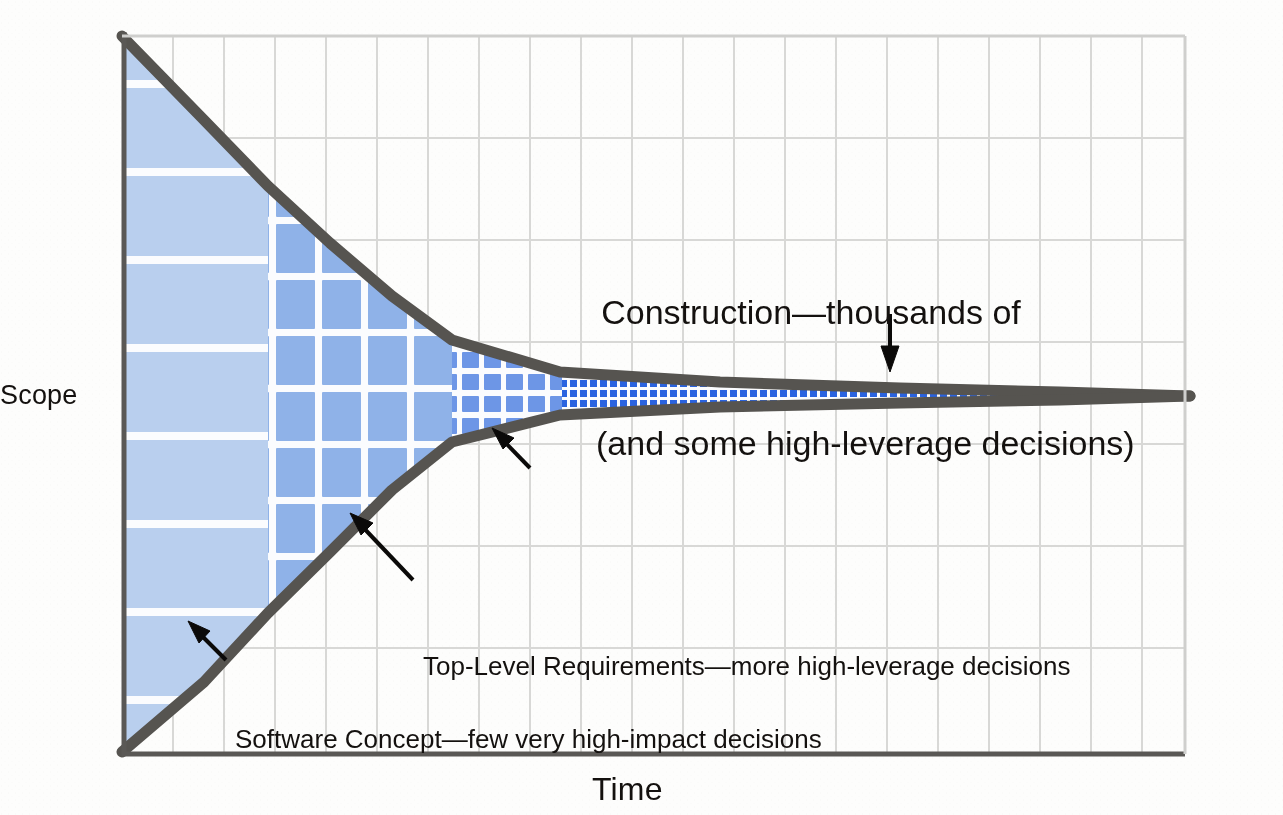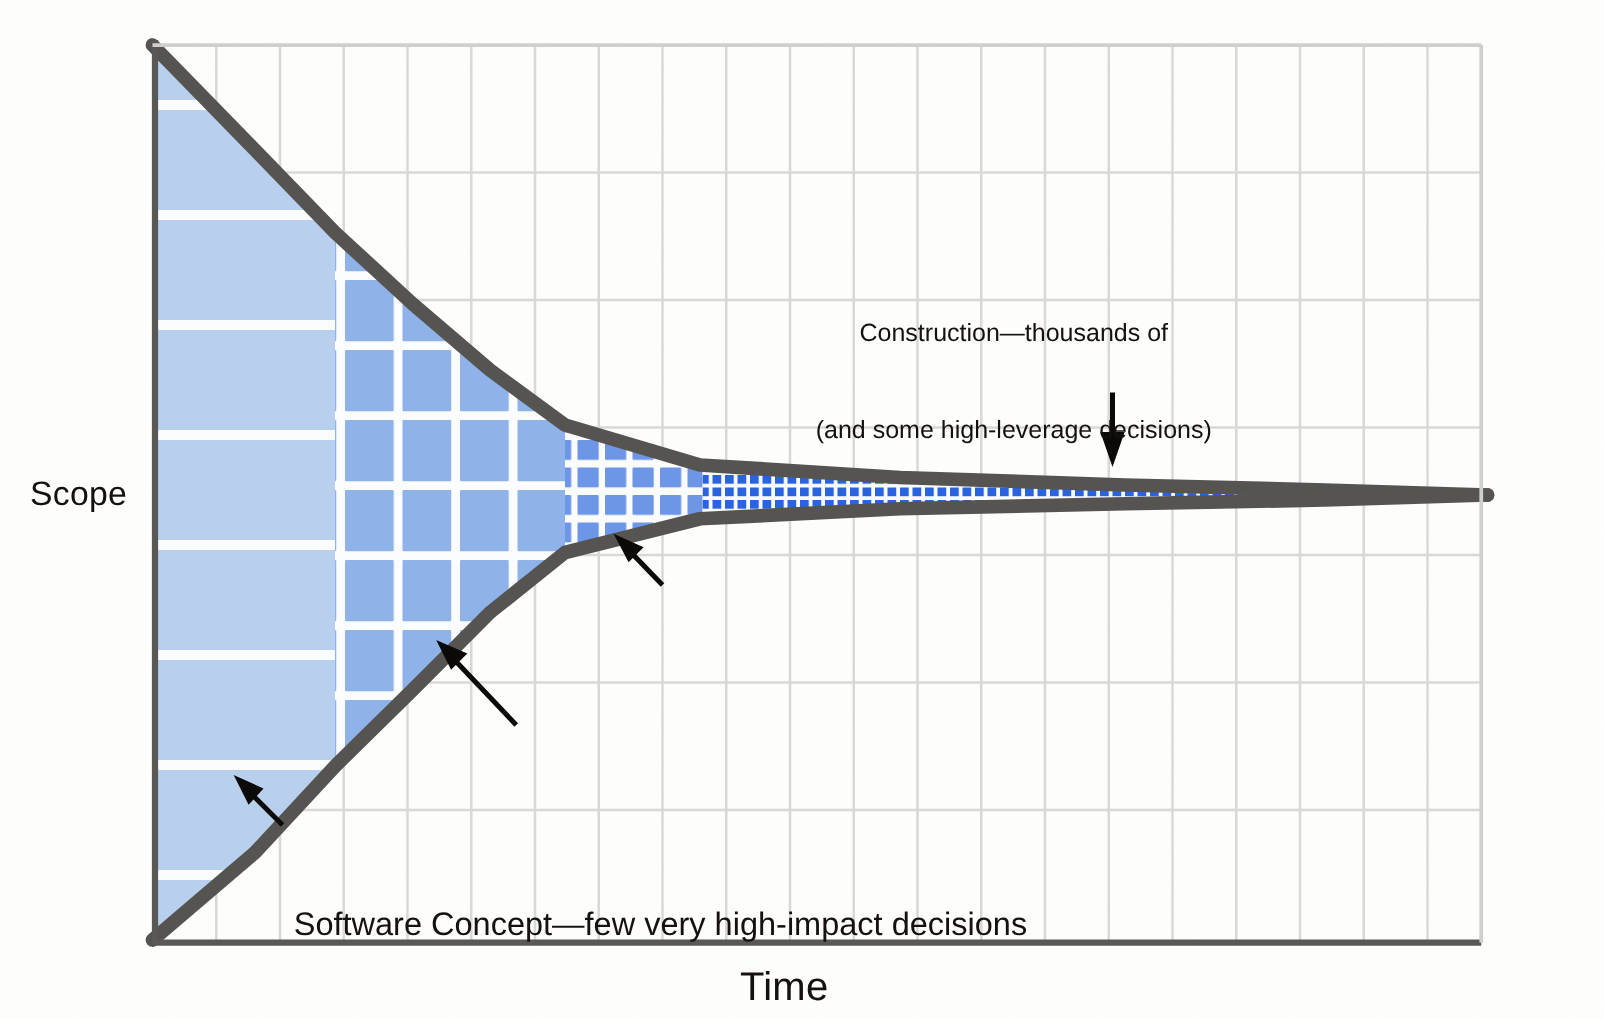--- a/index.html
+++ b/index.html
@@ -1,23 +1,23 @@
 <!DOCTYPE html>
 <html><head>
 <meta charset="utf-8">
 <style>
   html,body{margin:0;padding:0;background:#fefefd;}
   body{width:1283px;height:815px;overflow:hidden;
        font-family:"Liberation Sans", sans-serif;color:#14110f;}
   #stage{position:relative;width:1283px;height:815px;background:#fdfdfc;}
   svg#figure{position:absolute;left:0;top:0;}
   .lbl{position:absolute;white-space:pre;line-height:1.28;}
-  #scope-label{left:24px;top:378px;font-size:27px;letter-spacing:.2px;}
+  #scope-label{left:0;top:378px;font-size:27px;letter-spacing:.2px;}
   #time-label{left:592px;top:769px;font-size:32px;letter-spacing:.2px;}
-  #ann-construction{left:596px;top:204px;font-size:20px;text-align:center;width:430px;}
+  #ann-construction{left:596px;top:204px;font-size:34px;text-align:center;width:430px;}
   #ann-detailed{left:521px;top:458px;font-size:26px;}
   #ann-toplevel{left:423px;top:583px;font-size:26px;}
   #ann-concept{left:235px;top:656px;font-size:26px;}
   .ann-line{display:block;}
 </style>
 </head>
 <body>
 
 <div id="stage">
 
@@ -153,18 +153,21 @@
 
   <div class="lbl" id="scope-label">Scope</div>
   <div class="lbl" id="time-label">Time</div>
 
   <div class="lbl" id="ann-construction">
     <span class="ann-line">Construction—thousands of</span>
     <span class="ann-line">(and some high-leverage decisions)</span>
   </div>
 
 
+  <div class="lbl" id="ann-toplevel">
+    <span class="ann-line">Top-Level Requirements—more high-leverage decisions</span>
+  </div>
 
   <div class="lbl" id="ann-concept">
     <span class="ann-line">Software Concept—few very high-impact decisions</span>
   </div>
 
 </div>
 
 </body></html>

